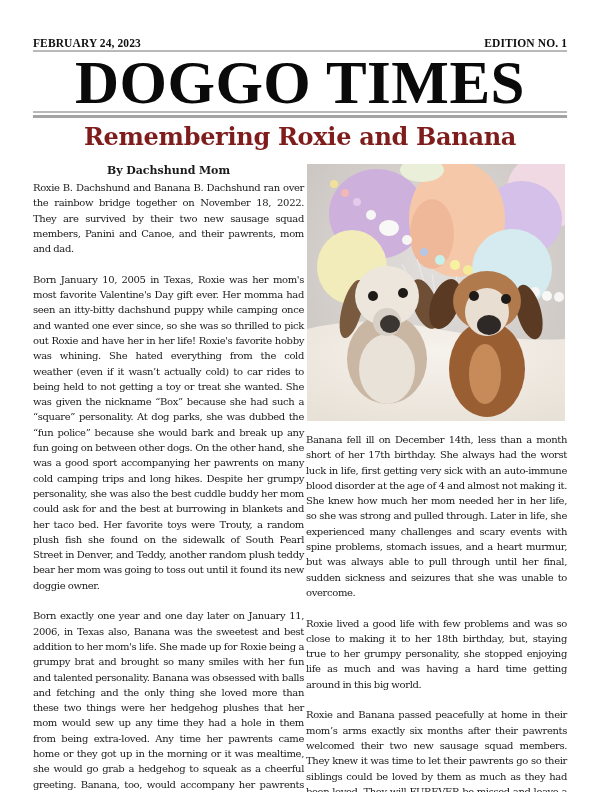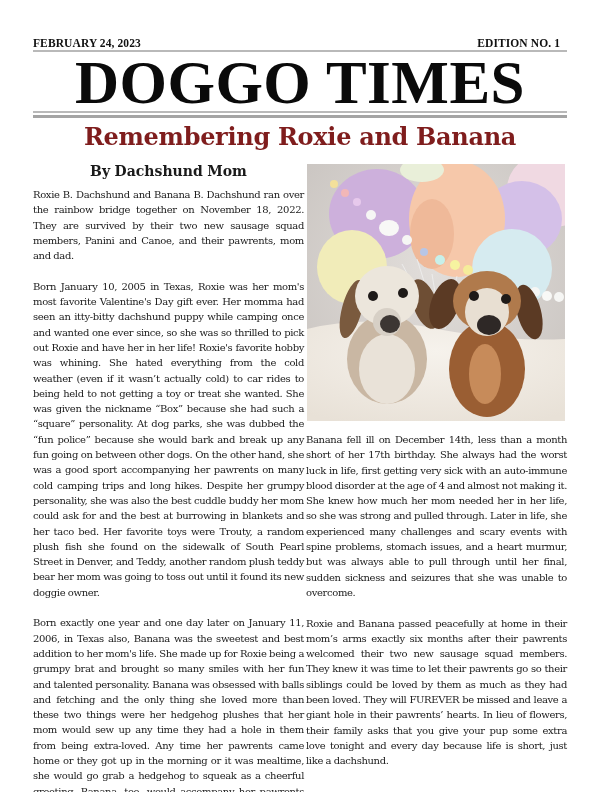--- a/index.html
+++ b/index.html
@@ -1,30 +1,30 @@
 <!DOCTYPE html>
 <html><head>
   <meta charset="utf-8">
   <style>
     html, body { margin: 0; padding: 0; background: #ffffff; }
     body { width: 612px; height: 792px; position: relative; overflow: hidden; color: #111; font-family: "DejaVu Serif", "Liberation Serif", serif; }
     .page { position: absolute; left: 33px; top: 0; width: 534px; height: 792px; }
     .masthead-top { position: absolute; top: 37px; left: 0; width: 534px; height: 14px; }
     .date, .edition { position: absolute; top: 0; font-family: "Liberation Serif", serif; font-weight: bold; font-size: 11.5px; letter-spacing: 0.1px; }
     .date { left: 0; }
-    .edition { right: 7px; }
+    .edition { right: 0; }
     .rule-top { position: absolute; left: 0; top: 50px; width: 534px; height: 2px; background: #b9b9b9; }
     .title { position: absolute; left: 0; top: 52px; width: 534px; text-align: center; font-family: "Liberation Serif", serif; font-weight: bold; font-size: 61px; line-height: 62px; letter-spacing: 0.5px; color: #0a0a0a; }
     .rule-a { position: absolute; left: 0; top: 111px; width: 534px; height: 1.5px; background: #b9b9b9; }
     .rule-b { position: absolute; left: 0; top: 115px; width: 534px; height: 3px; background: #a4a4a4; }
     .headline { position: absolute; left: 0; top: 122px; width: 534px; text-align: center; font-family: "DejaVu Serif", serif; font-weight: bold; font-size: 24px; line-height: 30px; color: #7f1d1d; letter-spacing: -0.3px; }
     .col { position: absolute; font-family: "DejaVu Serif", serif; font-size: 10px; line-height: 15.3px; text-align: justify; color: #1a1a1a; letter-spacing: -0.35px; word-spacing: -0.3px; }
     .col-left { left: 0; top: 163px; width: 271px; }
     .col-right { left: 273px; top: 432px; width: 261px; }
-    .byline { text-align: center; font-weight: bold; font-size: 14px; line-height: 16px; margin: 0 0 8px 0; letter-spacing: 0; }
+    .byline { text-align: center; font-weight: bold; font-size: 11px; line-height: 16px; margin: 0 0 1px 0; letter-spacing: 0; }
     .col p { margin: 0 0 15.3px 0; }
     .photo { position: absolute; left: 274px; top: 164px; width: 258px; height: 257px; overflow: hidden; background: #d9d5d2; }
     .photo svg { display: block; }
   </style>
 </head>
 <body>
 
 <div class="page">
 
   <div class="masthead-top">
@@ -116,16 +116,17 @@
         <ellipse cx="180" cy="148" rx="22" ry="24" fill="#e8dfd2"></ellipse>
         <ellipse cx="182" cy="161" rx="12" ry="10" fill="#2e2826"></ellipse>
         <circle cx="167" cy="132" r="5" fill="#1e1a18"></circle>
         <circle cx="199" cy="135" r="5" fill="#1e1a18"></circle>
       </g>
     </svg>
   </div>
 
   <div class="col col-right">
     <p>Banana fell ill on December 14th, less than a month short of her 17th birthday. She always had the worst luck in life, first getting very sick with an auto-immune blood disorder at the age of 4 and almost not making it. She knew how much her mom needed her in her life, so she was strong and pulled through. Later in life, she experienced many challenges and scary events with spine problems, stomach issues, and a heart murmur, but was always able to pull through until her final, sudden sickness and seizures that she was unable to overcome.</p>
+    <p>Roxie lived a good life with few problems and was so close to making it to her 18th birthday, but, staying true to her grumpy personality, she stopped enjoying life as much and was having a hard time getting around in this big world.</p>
     <p>Roxie and Banana passed peacefully at home in their mom’s arms exactly six months after their pawrents welcomed their two new sausage squad members. They knew it was time to let their pawrents go so their siblings could be loved by them as much as they had been loved. They will FUREVER be missed and leave a giant hole in their pawrents’ hearts. In lieu of flowers, their family asks that you give your pup some extra love tonight and every day because life is short, just like a dachshund.</p>
   </div>
 
 </div>
 
 </body></html>

